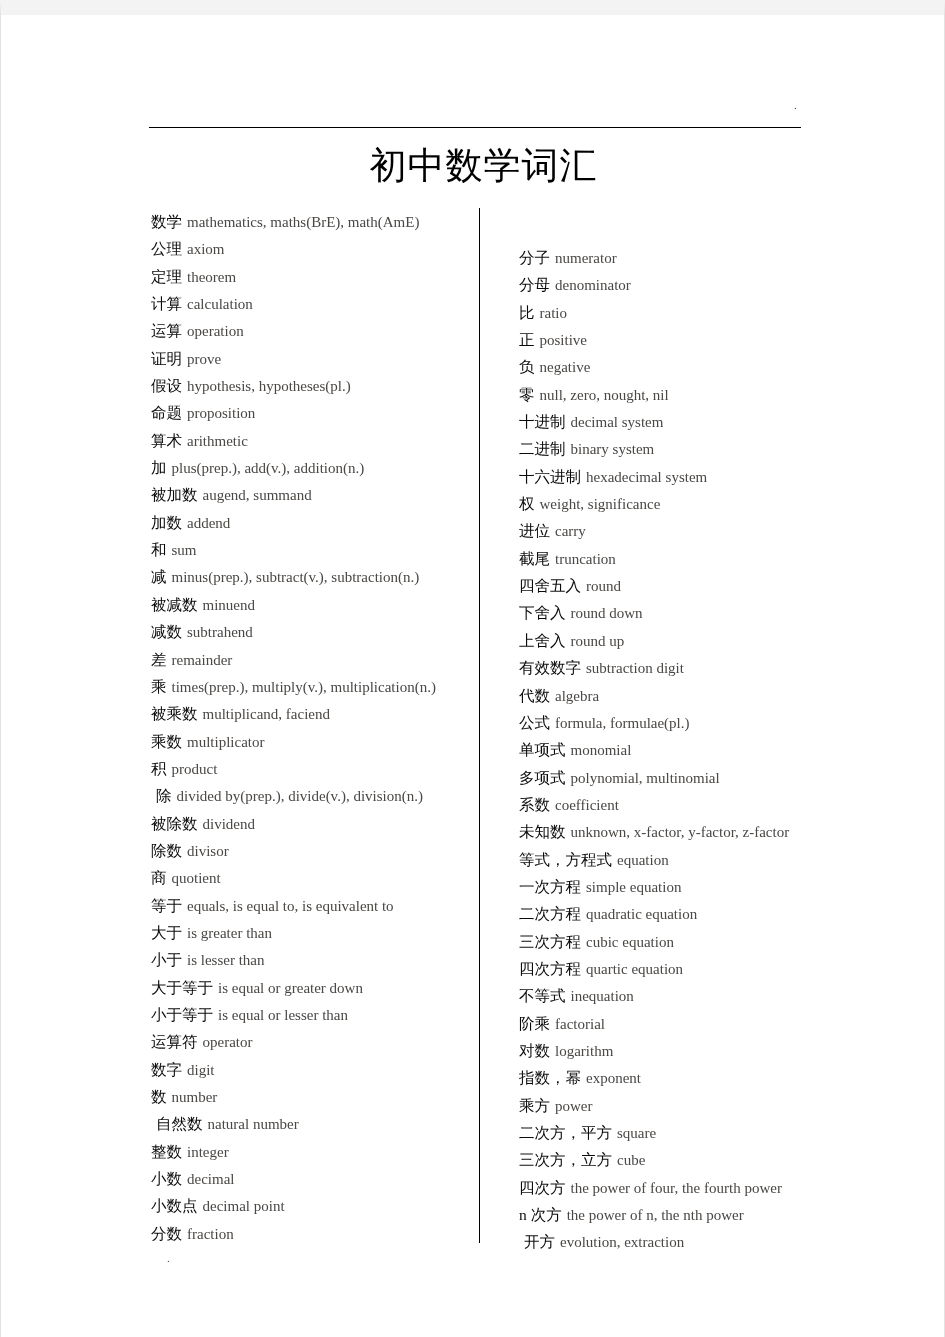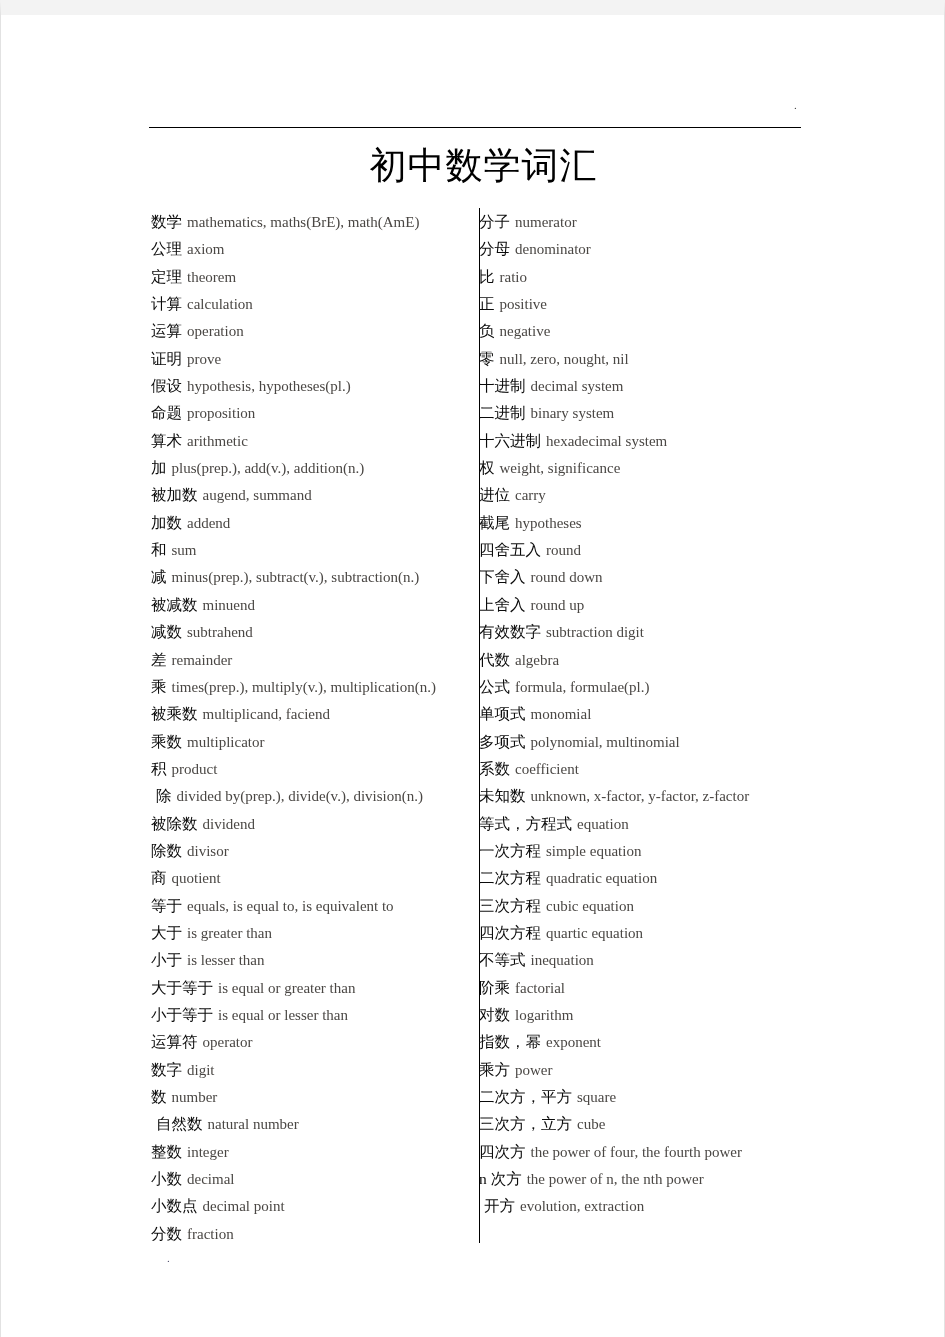--- a/index.html
+++ b/index.html
@@ -59,21 +59,21 @@
     left: 0;
     top: 193px;
     width: 900px;
     height: 1040px;
   }
   .col {
     position: absolute;
     top: 0;
   }
   .col-left  { left: 150px; width: 320px; }
-  .col-right { left: 478px; width: 330px; }
+  .col-right { left: 518px; width: 330px; margin-top: 36px; }
 
   .col-divider {
     position: absolute;
     left: 478px;
     top: 0;
     width: 0;
     height: 1035px;
     border-left: 1.3px solid #000000;
   }
 
@@ -141,21 +141,21 @@
         <div class="entry"><span class="zh">被乘数</span><span class="en">multiplicand, faciend</span></div>
         <div class="entry"><span class="zh">乘数</span><span class="en">multiplicator</span></div>
         <div class="entry"><span class="zh">积</span><span class="en">product</span></div>
         <div class="entry indent"><span class="zh">除</span><span class="en">divided by(prep.), divide(v.), division(n.)</span></div>
         <div class="entry"><span class="zh">被除数</span><span class="en">dividend</span></div>
         <div class="entry"><span class="zh">除数</span><span class="en">divisor</span></div>
         <div class="entry"><span class="zh">商</span><span class="en">quotient</span></div>
         <div class="entry"><span class="zh">等于</span><span class="en">equals, is equal to, is equivalent to</span></div>
         <div class="entry"><span class="zh">大于</span><span class="en">is greater than</span></div>
         <div class="entry"><span class="zh">小于</span><span class="en">is lesser than</span></div>
-        <div class="entry"><span class="zh">大于等于</span><span class="en">is equal or greater than</span></div>
+        <div class="entry"><span class="zh">大于等于</span><span class="en">is equal or greater down</span></div>
         <div class="entry"><span class="zh">小于等于</span><span class="en">is equal or lesser than</span></div>
         <div class="entry"><span class="zh">运算符</span><span class="en">operator</span></div>
         <div class="entry"><span class="zh">数字</span><span class="en">digit</span></div>
         <div class="entry"><span class="zh">数</span><span class="en">number</span></div>
         <div class="entry indent"><span class="zh">自然数</span><span class="en">natural number</span></div>
         <div class="entry"><span class="zh">整数</span><span class="en">integer</span></div>
         <div class="entry"><span class="zh">小数</span><span class="en">decimal</span></div>
         <div class="entry"><span class="zh">小数点</span><span class="en">decimal point</span></div>
         <div class="entry"><span class="zh">分数</span><span class="en">fraction</span></div>
       </div>
@@ -164,21 +164,21 @@
         <div class="entry"><span class="zh">分母</span><span class="en">denominator</span></div>
         <div class="entry"><span class="zh">比</span><span class="en">ratio</span></div>
         <div class="entry"><span class="zh">正</span><span class="en">positive</span></div>
         <div class="entry"><span class="zh">负</span><span class="en">negative</span></div>
         <div class="entry"><span class="zh">零</span><span class="en">null, zero, nought, nil</span></div>
         <div class="entry"><span class="zh">十进制</span><span class="en">decimal system</span></div>
         <div class="entry"><span class="zh">二进制</span><span class="en">binary system</span></div>
         <div class="entry"><span class="zh">十六进制</span><span class="en">hexadecimal system</span></div>
         <div class="entry"><span class="zh">权</span><span class="en">weight, significance</span></div>
         <div class="entry"><span class="zh">进位</span><span class="en">carry</span></div>
-        <div class="entry"><span class="zh">截尾</span><span class="en">hypotheses</span></div>
+        <div class="entry"><span class="zh">截尾</span><span class="en">truncation</span></div>
         <div class="entry"><span class="zh">四舍五入</span><span class="en">round</span></div>
         <div class="entry"><span class="zh">下舍入</span><span class="en">round down</span></div>
         <div class="entry"><span class="zh">上舍入</span><span class="en">round up</span></div>
         <div class="entry"><span class="zh">有效数字</span><span class="en">subtraction digit</span></div>
         <div class="entry"><span class="zh">代数</span><span class="en">algebra</span></div>
         <div class="entry"><span class="zh">公式</span><span class="en">formula, formulae(pl.)</span></div>
         <div class="entry"><span class="zh">单项式</span><span class="en">monomial</span></div>
         <div class="entry"><span class="zh">多项式</span><span class="en">polynomial, multinomial</span></div>
         <div class="entry"><span class="zh">系数</span><span class="en">coefficient</span></div>
         <div class="entry"><span class="zh">未知数</span><span class="en">unknown, x-factor, y-factor, z-factor</span></div>

